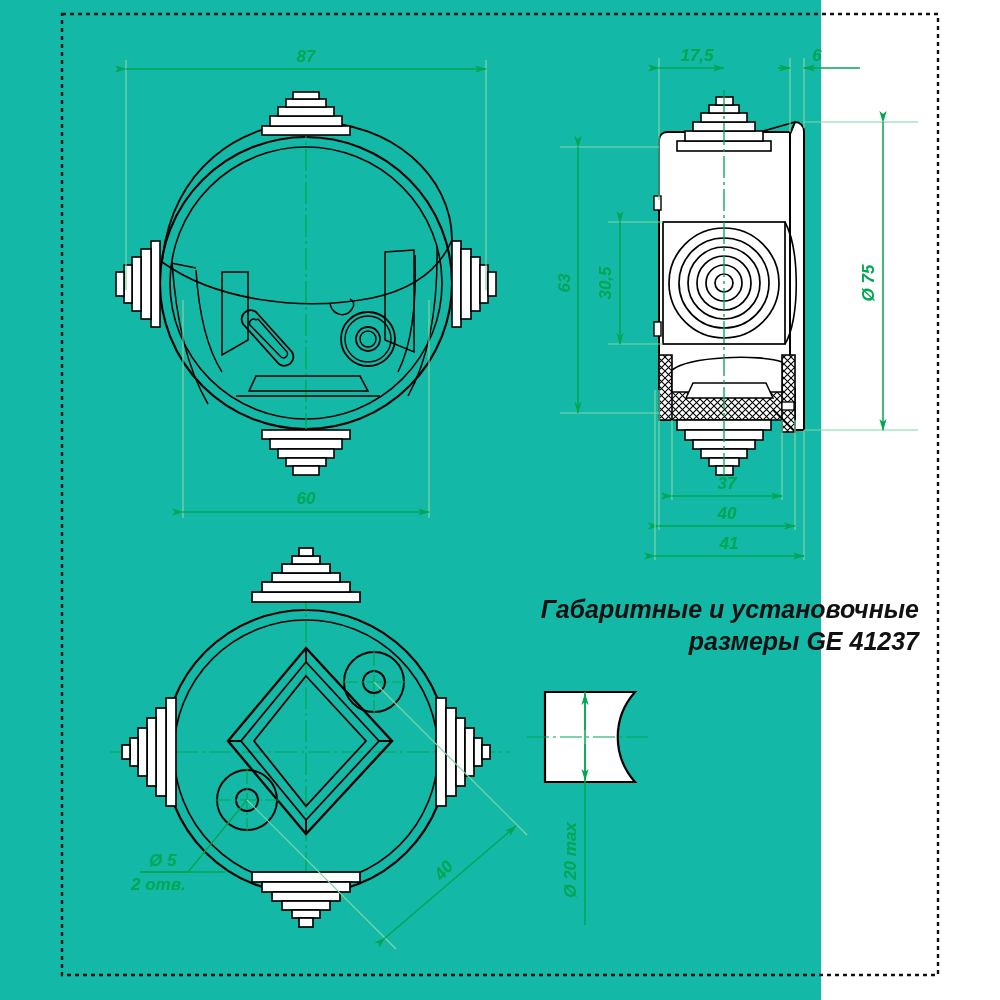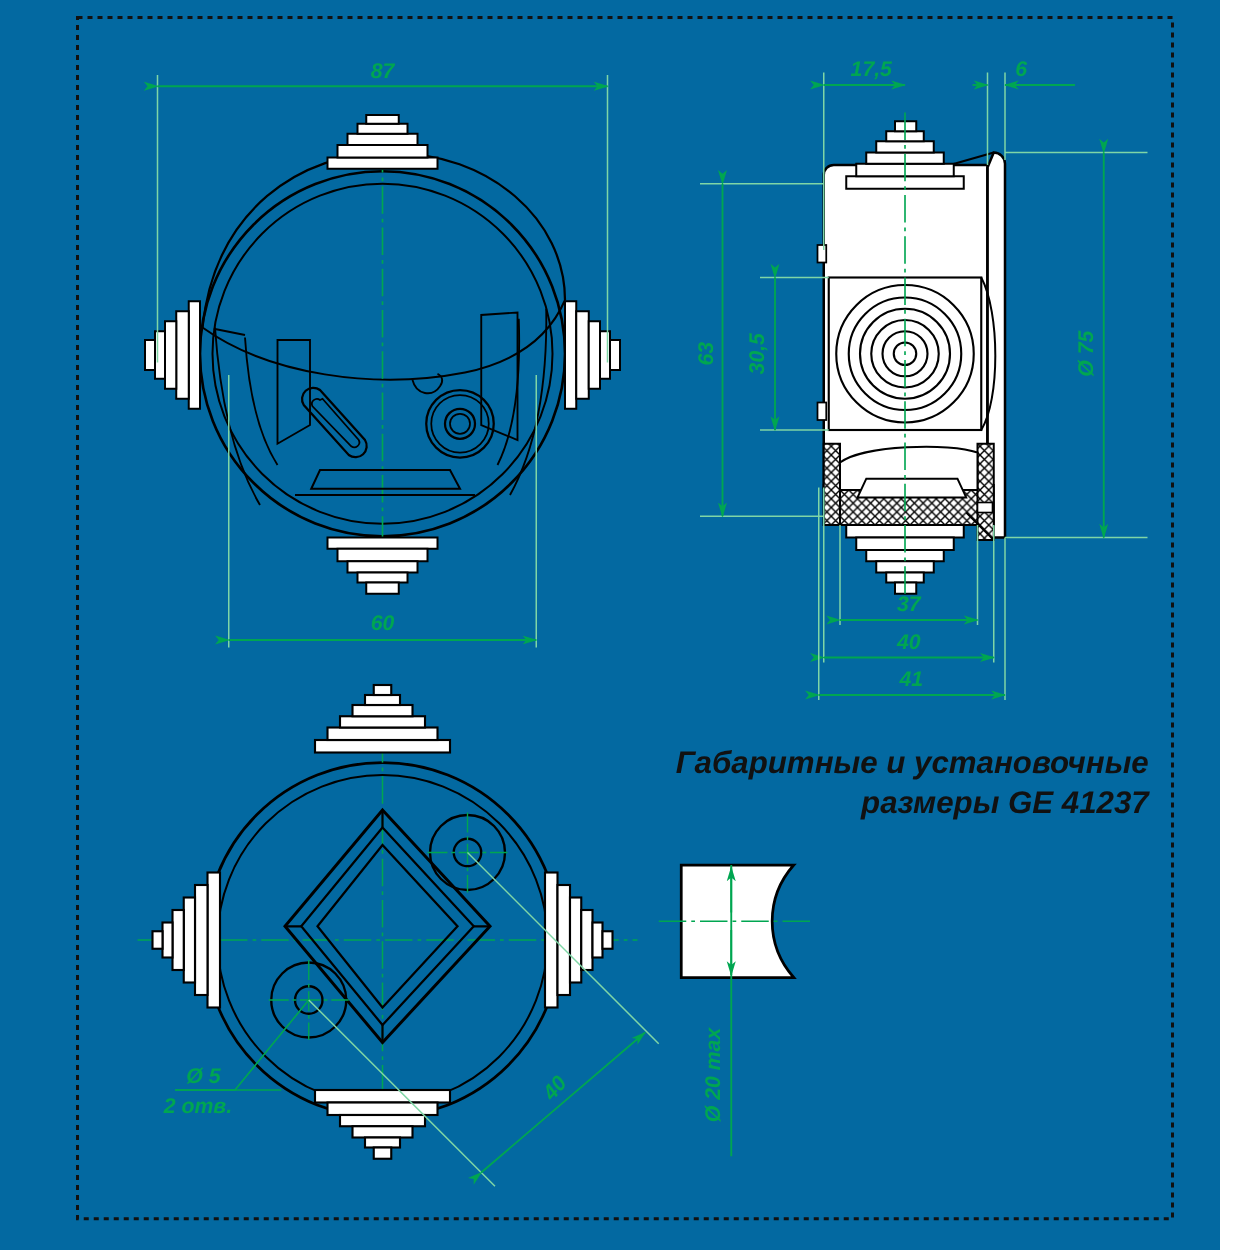--- a/index.html
+++ b/index.html
@@ -1,21 +1,21 @@
 <!DOCTYPE html>
 <html><head>
 <meta charset="utf-8">
 <style>
   html,body{margin:0;padding:0;background:#ffffff;}
   body{
     width:1000px;height:1000px;
     font-family:"Liberation Sans", sans-serif;
     overflow:hidden;
   }
-  #stage{position:relative;width:976px;height:1000px;background:#0369a1;}
+  #stage{position:relative;width:821px;height:1000px;background:#14b8a6;}
   svg.sheet{display:block;width:1000px;height:1000px;}
   .dimtext{
     font-family:"Liberation Sans", sans-serif;
     font-style:italic;
     font-weight:bold;
     font-size:17px;
     fill:#00a651;
   }
   .titletext{
     font-family:"Liberation Sans", sans-serif;

